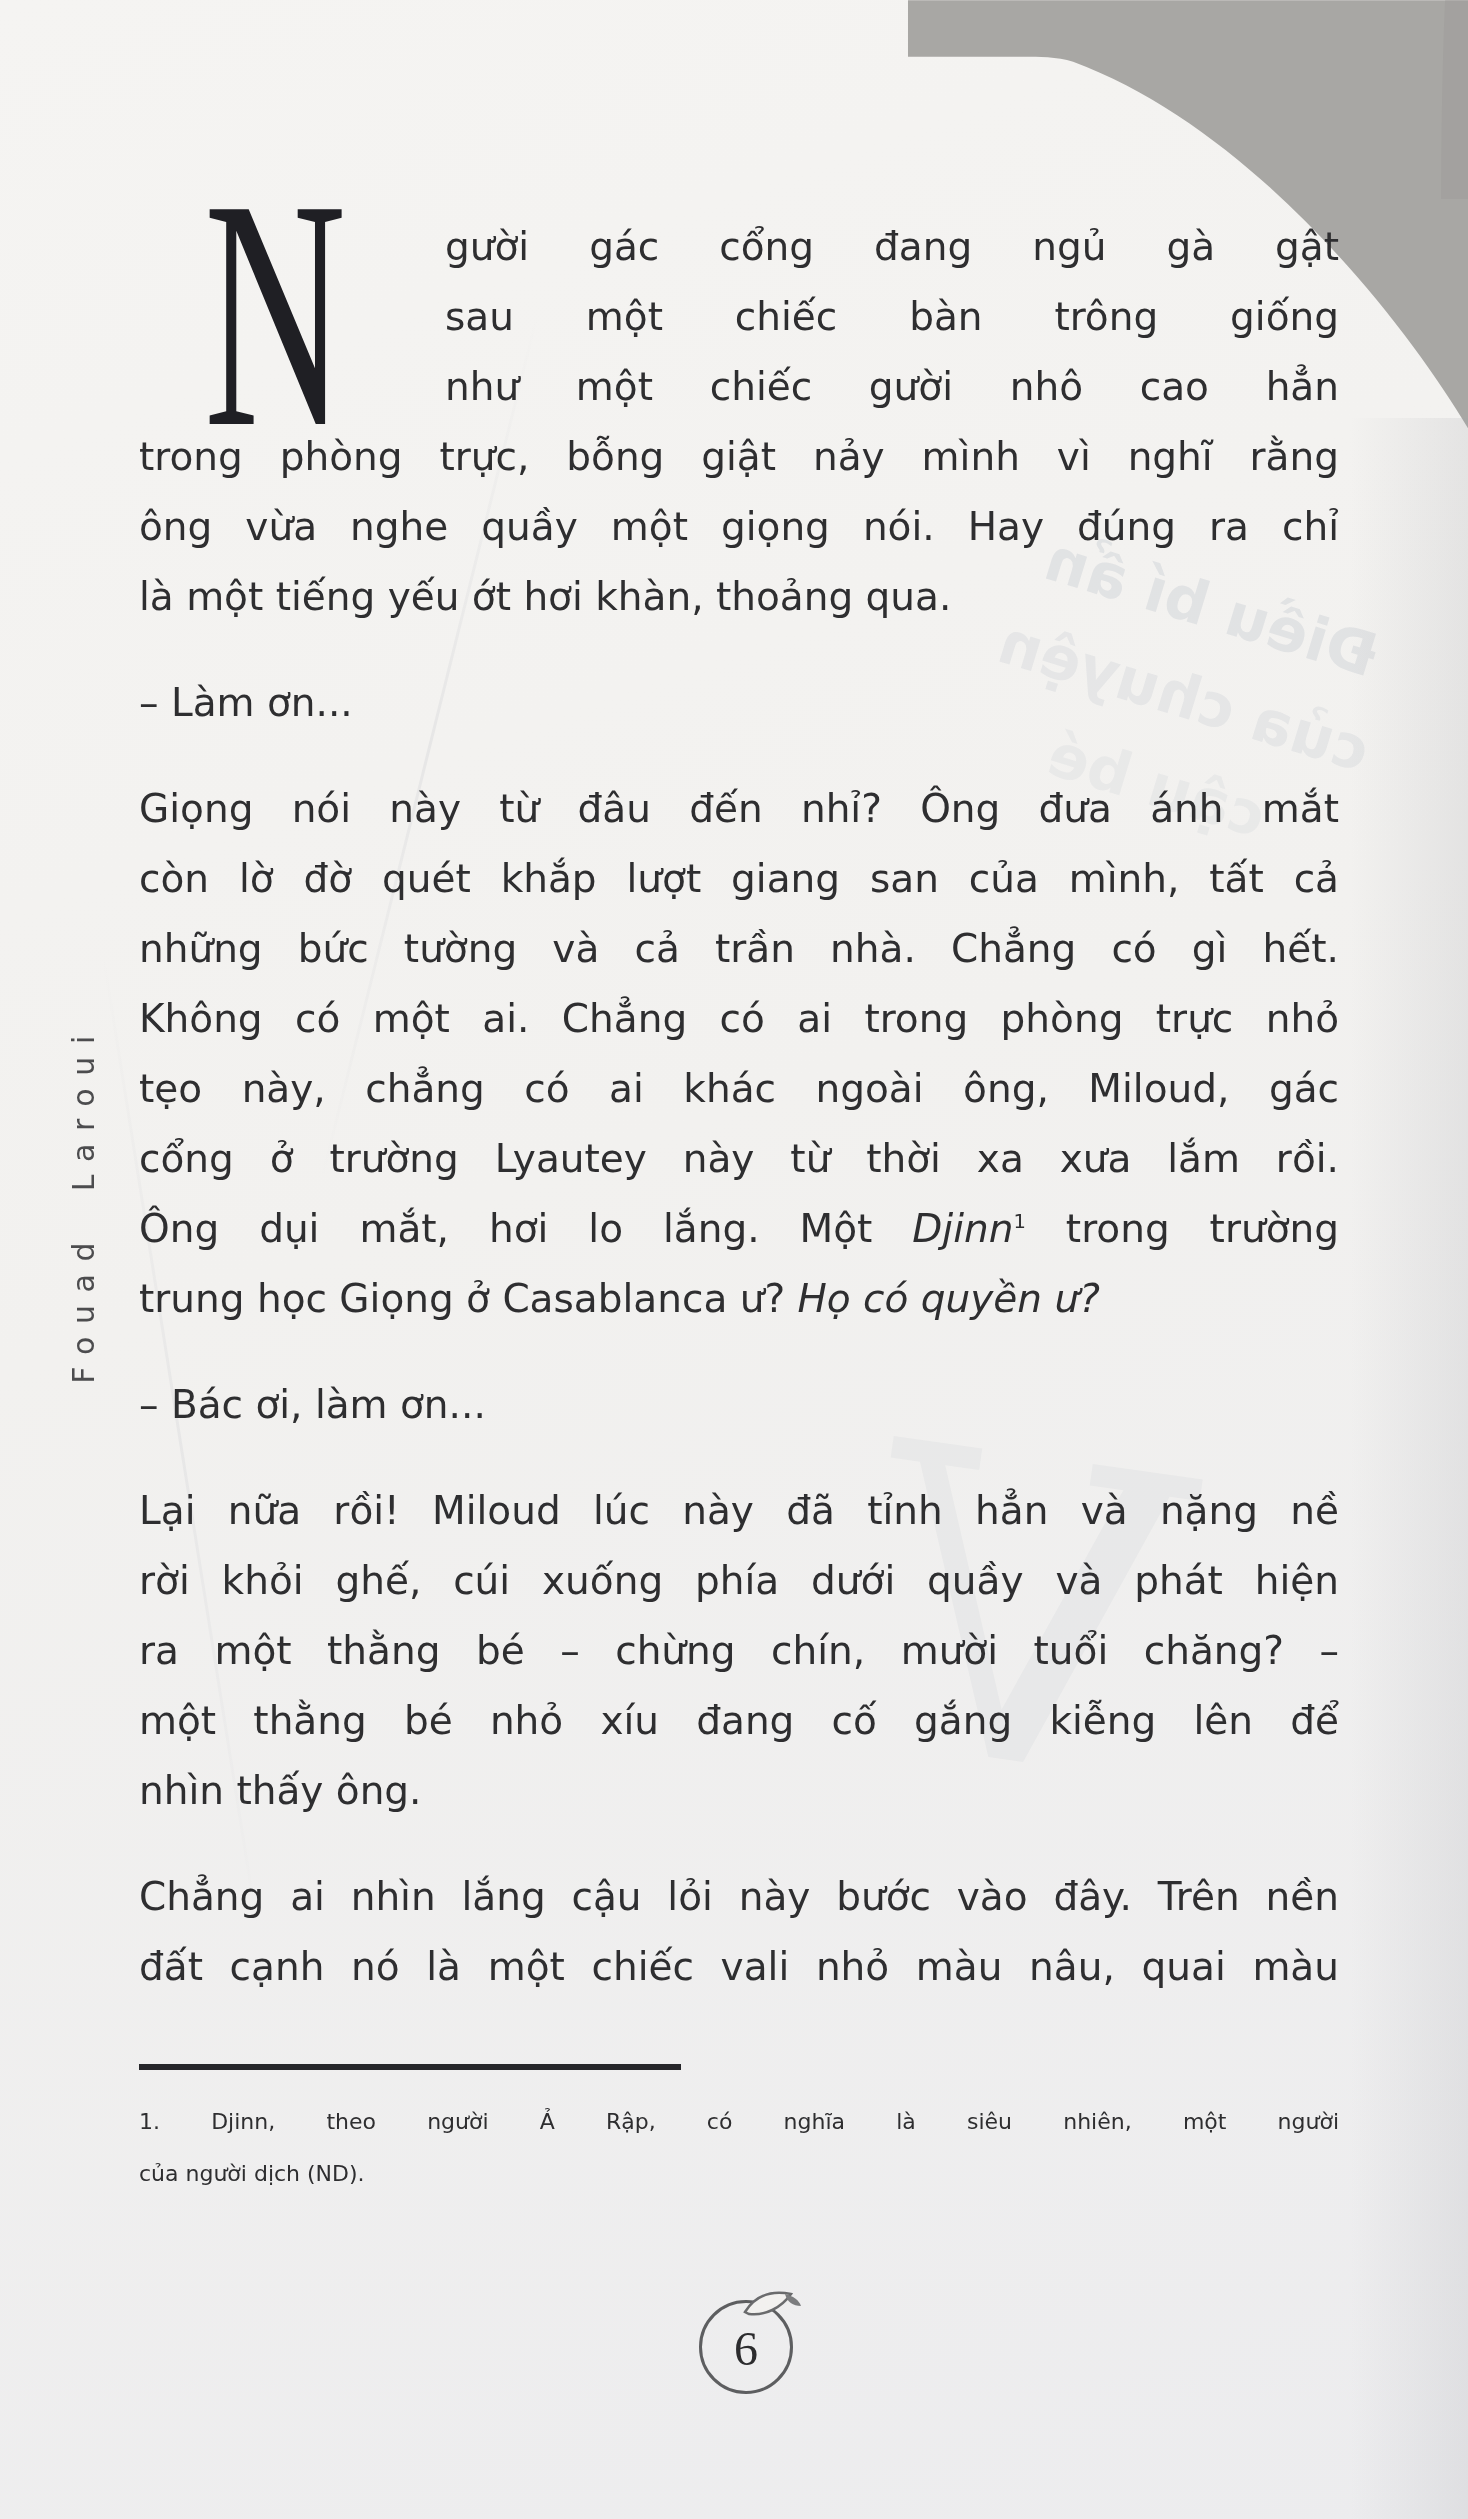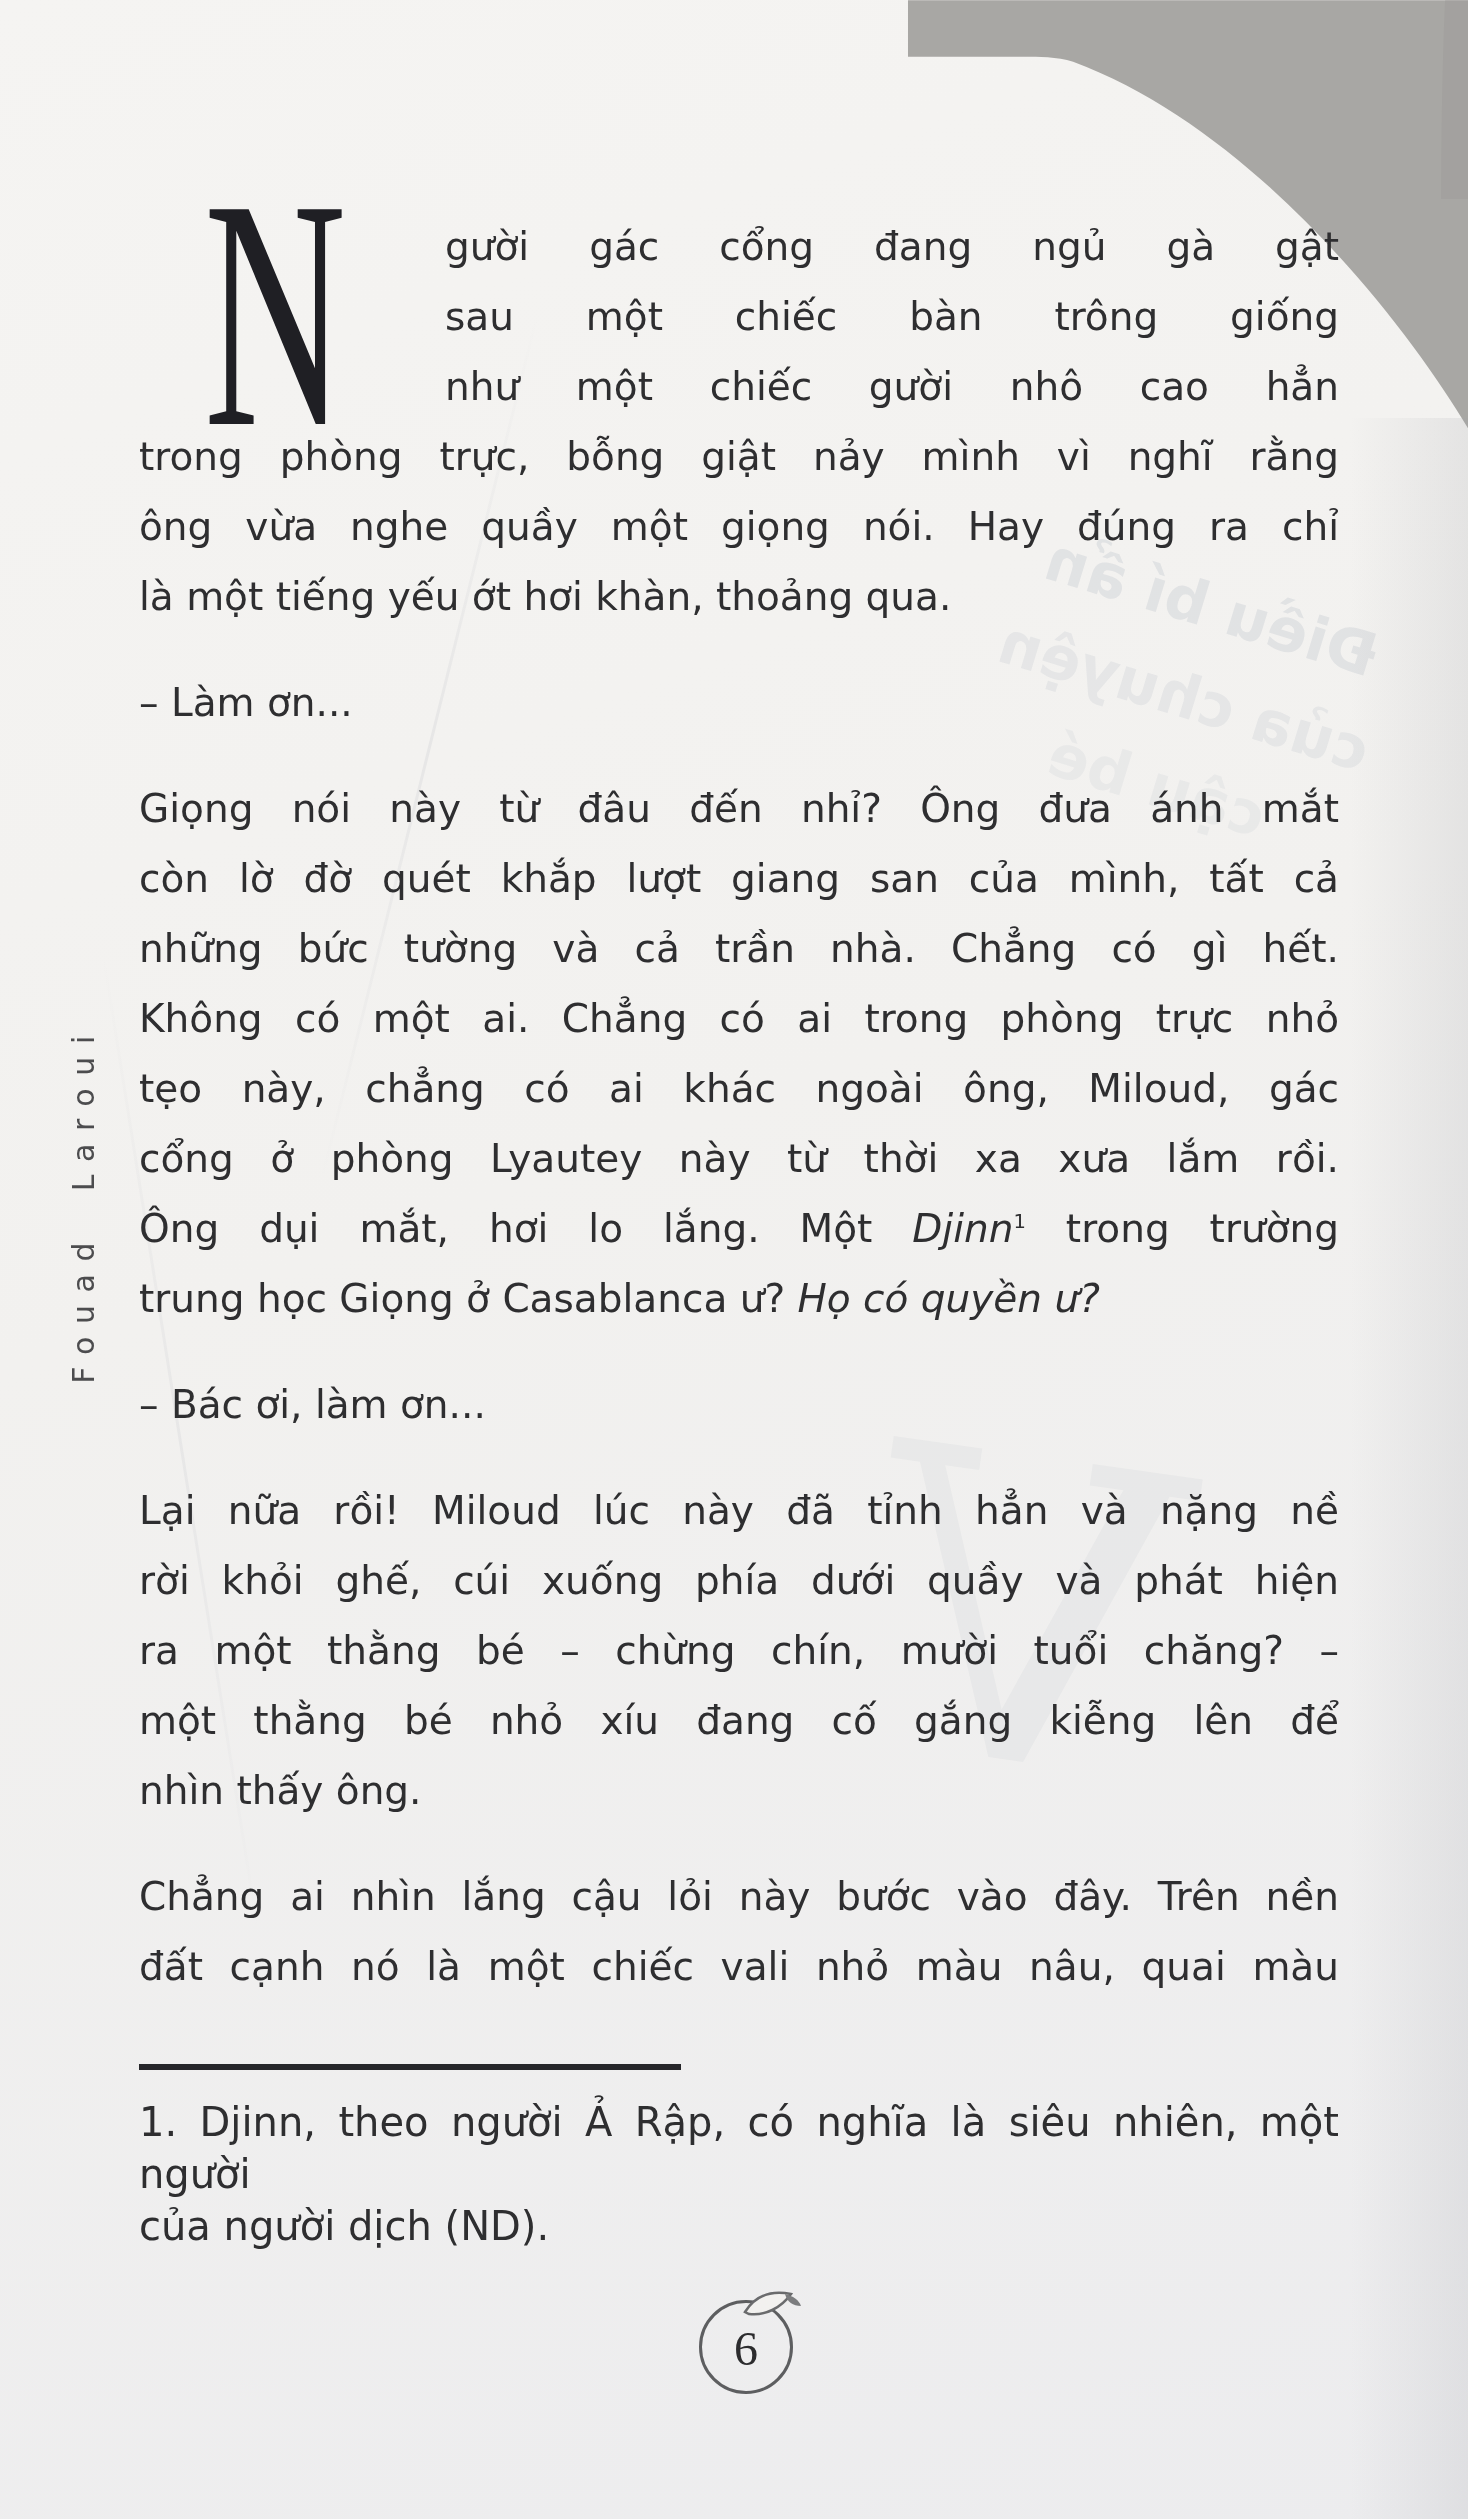--- a/index.html
+++ b/index.html
@@ -79,21 +79,21 @@
   .opening-lines{flex:1 1 auto;margin-left:31px;}
   em{font-style:italic;}
   sup{font-size:.5em;vertical-align:super;line-height:0;}
   
   .fn-rule{
     width:542px;height:6px;background:#26262a;
     margin-top:62px;box-shadow:0 5px 0 -3px #77777a;
   }
   .footnote{
     margin-top:26px;
-    font-size:40px;line-height:52px;
+    font-size:22px;line-height:52px;
   }
   
   .badge{
     position:absolute;left:699px;top:2300px;width:94px;height:94px;
   }
   .badge-circle{
     position:absolute;inset:0;border:3px solid #5d5e60;border-radius:50%;
   }
   .badge-num{
     position:absolute;inset:0;display:flex;align-items:center;justify-content:center;
@@ -144,21 +144,21 @@
           <div class="tline"><span>ông vừa nghe quầy một giọng nói. Hay đúng ra chỉ</span></div>
           <div class="tline last"><span>là một tiếng yếu ớt hơi khàn, thoảng qua.</span></div>
         </div>
         <div class="dialogue">– Làm ơn...</div>
         <div class="para">
           <div class="tline"><span>Giọng nói này từ đâu đến nhỉ? Ông đưa ánh mắt</span></div>
           <div class="tline"><span>còn lờ đờ quét khắp lượt giang san của mình, tất cả</span></div>
           <div class="tline"><span>những bức tường và cả trần nhà. Chẳng có gì hết.</span></div>
           <div class="tline"><span>Không có một ai. Chẳng có ai trong phòng trực nhỏ</span></div>
           <div class="tline"><span>tẹo này, chẳng có ai khác ngoài ông, Miloud, gác</span></div>
-          <div class="tline"><span>cổng ở phòng Lyautey này từ thời xa xưa lắm rồi.</span></div>
+          <div class="tline"><span>cổng ở trường Lyautey này từ thời xa xưa lắm rồi.</span></div>
           <div class="tline"><span>Ông dụi mắt, hơi lo lắng. Một </span><em>Djinn</em><sup>1</sup><span> trong trường</span></div>
           <div class="tline last"><span>trung học Giọng ở Casablanca ư? </span><em>Họ có quyền ư?</em></div>
         </div>
         <div class="dialogue">– Bác ơi, làm ơn...</div>
         <div class="para">
           <div class="tline"><span>Lại nữa rồi! Miloud lúc này đã tỉnh hẳn và nặng nề</span></div>
           <div class="tline"><span>rời khỏi ghế, cúi xuống phía dưới quầy và phát hiện</span></div>
           <div class="tline"><span>ra một thằng bé – chừng chín, mười tuổi chăng? –</span></div>
           <div class="tline"><span>một thằng bé nhỏ xíu đang cố gắng kiễng lên để</span></div>
           <div class="tline last"><span>nhìn thấy ông.</span></div>

